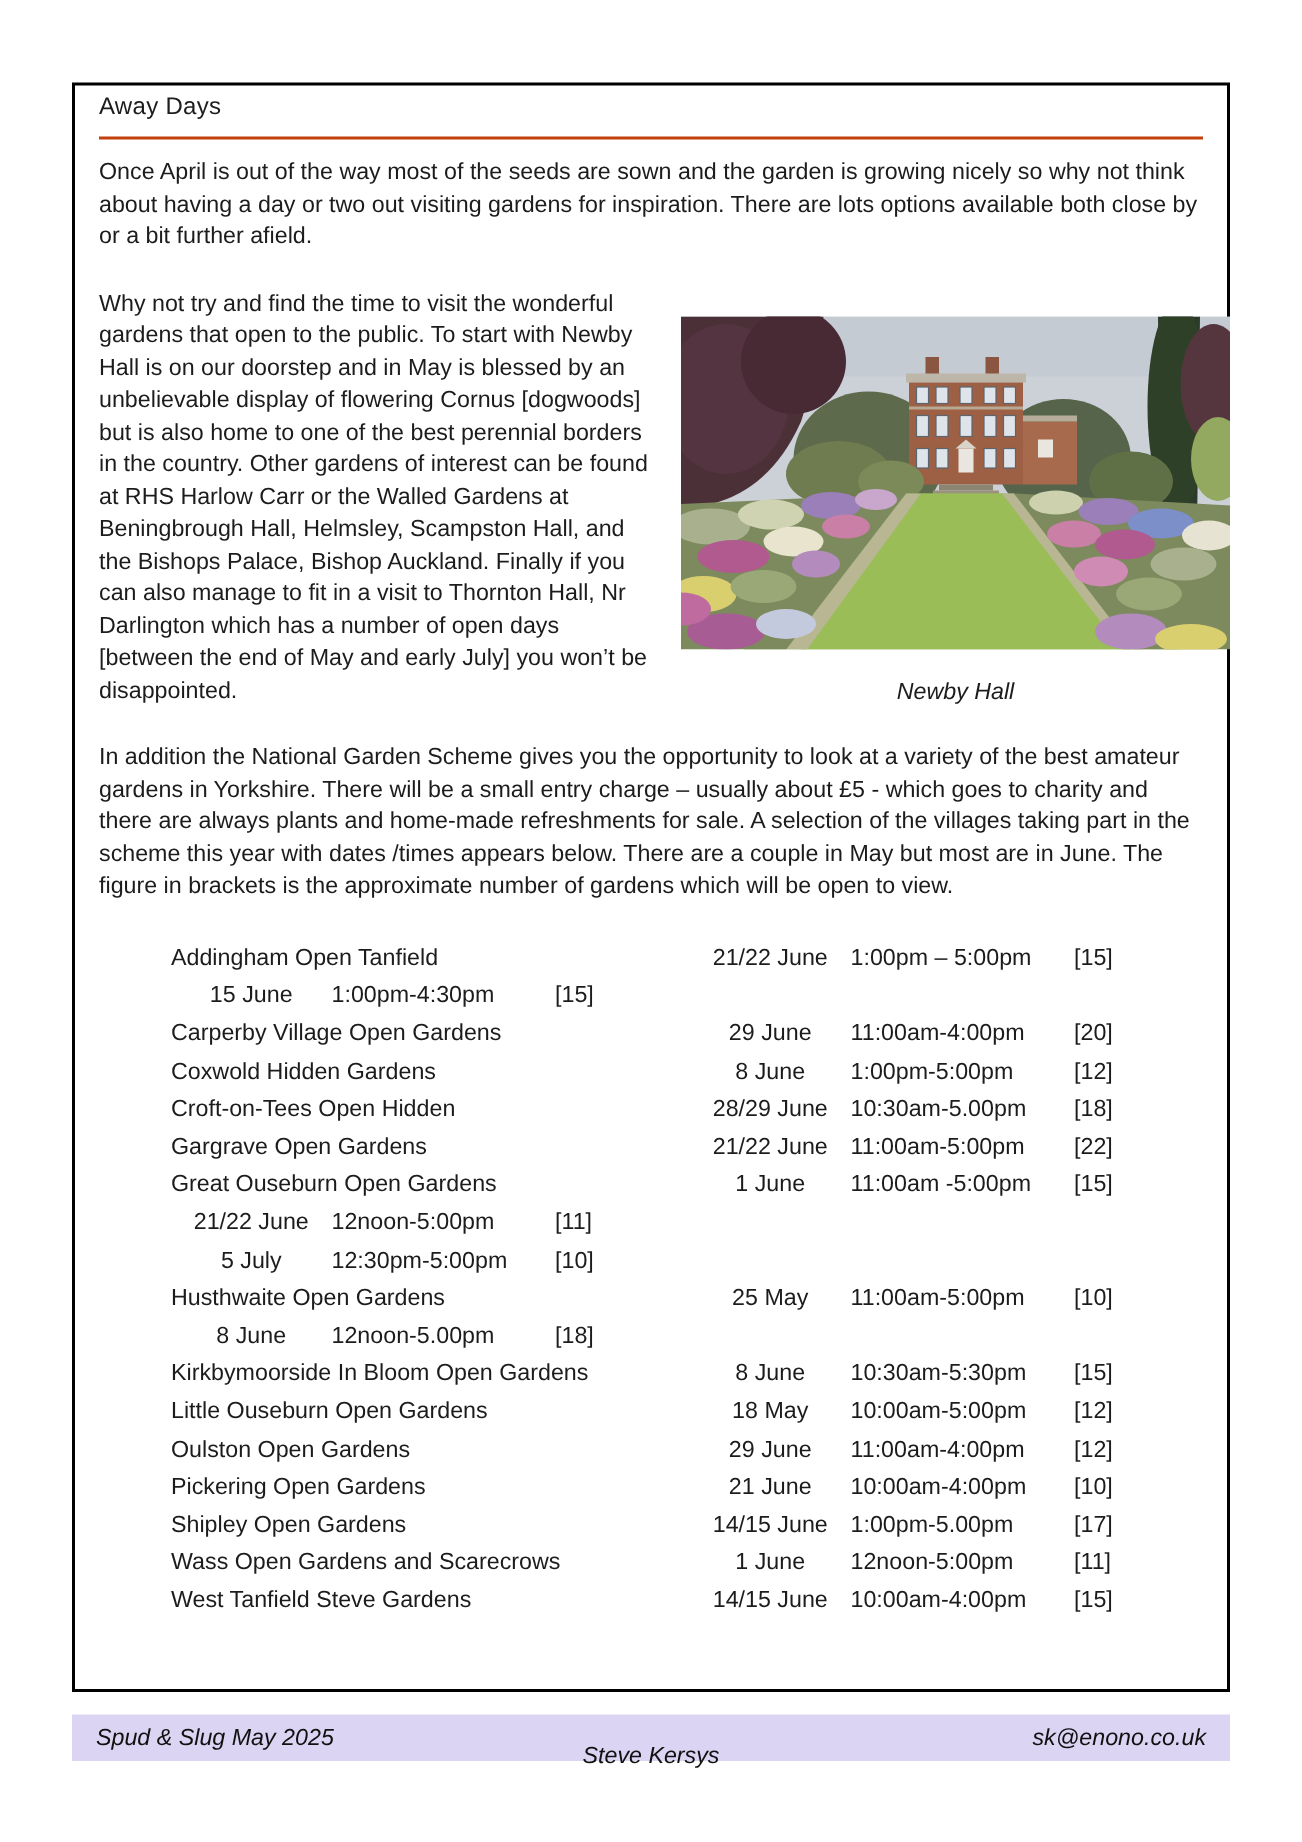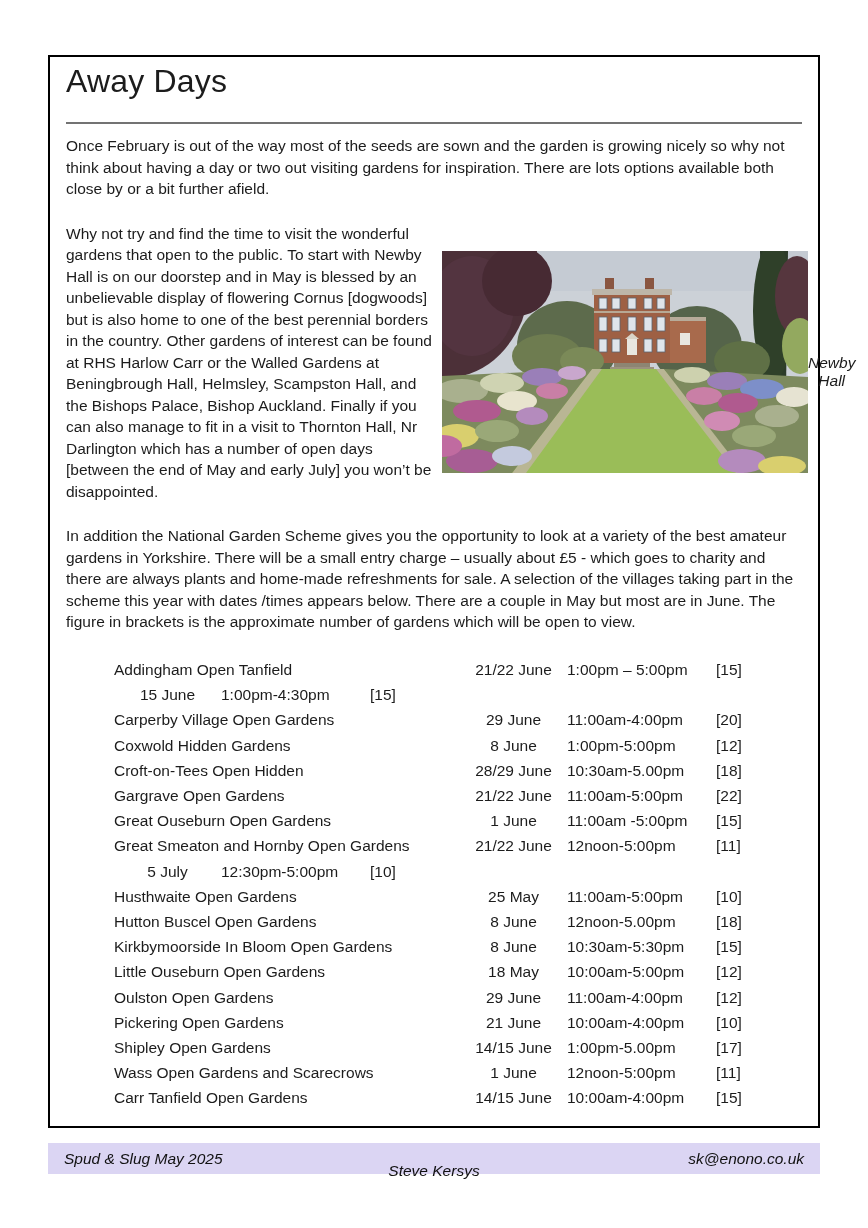--- a/index.html
+++ b/index.html
@@ -16,44 +16,44 @@
     position: absolute;
     left: 48px; top: 55px;
     width: 772px; height: 1073px;
     border: 2px solid #000;
     box-sizing: border-box;
     background: #fff;
     padding: 2px 16px 0 16px;
   }
 
   .page-title {
-    font-size: 32px;
+    font-size: 16px;
     font-weight: 400;
     letter-spacing: 0.2px;
     margin: 4px 0 0 0;
-    padding-bottom: 22px;
-    border-bottom: 2px solid #737373;
+    padding-bottom: 10px;
+    border-bottom: 2px solid #c2410c;
   }
 
   .para {
     font-size: 15.5px;
     line-height: 21.5px;
     margin: 0;
   }
   .para-intro { margin-top: 11px; }
   .para-ngs   { margin-top: 23px; }
 
   .two-col {
     display: flex;
-    gap: 4px;
+    gap: 16px;
     margin-top: 23px;
-    align-items: center;
+    align-items: flex-end;
   }
   .col-text { width: 372px; flex: 0 0 372px; }
-  .col-figure { flex: 1; display: flex; flex-direction: row; align-items: center; }
+  .col-figure { flex: 1; display: flex; flex-direction: column; align-items: center; }
   .photo-wrap { width: 366px; height: 222px; }
   .photo-wrap svg { display: block; }
   .figure-caption {
     font-style: italic;
     font-size: 15.5px;
     margin-top: 20px;
     text-align: center;
   }
 
   .gardens-table {
@@ -87,21 +87,21 @@
   .footer-bar .f-center { flex: 1; text-align: center; margin-top: 24px; }
   .footer-bar .f-right  { flex: 1; text-align: right; }
 </style>
 </head>
 <body>
 
 <div class="page-frame">
 
   <h1 class="page-title">Away Days</h1>
 
-  <p class="para para-intro">Once February is out of the way most of the seeds are sown and the garden is growing nicely so why not think about having a day or two out visiting gardens for inspiration. There are lots options available both close by or a bit further afield.</p>
+  <p class="para para-intro">Once April is out of the way most of the seeds are sown and the garden is growing nicely so why not think about having a day or two out visiting gardens for inspiration. There are lots options available both close by or a bit further afield.</p>
 
   <div class="two-col">
     <div class="col-text">
       <p class="para">Why not try and find the time to visit the wonderful gardens that open to the public. To start with Newby Hall is on our doorstep and in May is blessed by an unbelievable display of flowering Cornus [dogwoods] but is also home to one of the best perennial borders in the country. Other gardens of interest can be found at RHS Harlow Carr or the Walled Gardens at Beningbrough Hall, Helmsley, Scampston Hall, and the Bishops Palace, Bishop Auckland. Finally if you can also manage to fit in a visit to Thornton Hall, Nr Darlington which has a number of open days [between the end of May and early July] you won’t be disappointed.</p>
     </div>
     <div class="col-figure">
       <div class="photo-wrap">
 
         <svg width="366" height="222" viewBox="0 0 366 222" xmlns="http://www.w3.org/2000/svg">
 
@@ -241,38 +241,36 @@
         <div class="tcell tcell-time">11:00am-5:00pm</div>
         <div class="tcell tcell-count">[22]</div>
       </div>
       <div class="trow">
         <div class="tcell tcell-name">Great Ouseburn Open Gardens</div>
         <div class="tcell tcell-date">1 June</div>
         <div class="tcell tcell-time">11:00am -5:00pm</div>
         <div class="tcell tcell-count">[15]</div>
       </div>
       <div class="trow">
-        <div class="tcell tcell-name">Great Smeaton and Hornby Open Gardens</div>
         <div class="tcell tcell-date">21/22 June</div>
         <div class="tcell tcell-time">12noon-5:00pm</div>
         <div class="tcell tcell-count">[11]</div>
       </div>
       <div class="trow">
         <div class="tcell tcell-date">5 July</div>
         <div class="tcell tcell-time">12:30pm-5:00pm</div>
         <div class="tcell tcell-count">[10]</div>
       </div>
       <div class="trow">
         <div class="tcell tcell-name">Husthwaite Open Gardens</div>
         <div class="tcell tcell-date">25 May</div>
         <div class="tcell tcell-time">11:00am-5:00pm</div>
         <div class="tcell tcell-count">[10]</div>
       </div>
       <div class="trow">
-        <div class="tcell tcell-name">Hutton Buscel Open Gardens</div>
         <div class="tcell tcell-date">8 June</div>
         <div class="tcell tcell-time">12noon-5.00pm</div>
         <div class="tcell tcell-count">[18]</div>
       </div>
       <div class="trow">
         <div class="tcell tcell-name">Kirkbymoorside In Bloom Open Gardens</div>
         <div class="tcell tcell-date">8 June</div>
         <div class="tcell tcell-time">10:30am-5:30pm</div>
         <div class="tcell tcell-count">[15]</div>
       </div>
@@ -300,21 +298,21 @@
         <div class="tcell tcell-time">1:00pm-5.00pm</div>
         <div class="tcell tcell-count">[17]</div>
       </div>
       <div class="trow">
         <div class="tcell tcell-name">Wass Open Gardens and Scarecrows</div>
         <div class="tcell tcell-date">1 June</div>
         <div class="tcell tcell-time">12noon-5:00pm</div>
         <div class="tcell tcell-count">[11]</div>
       </div>
       <div class="trow">
-        <div class="tcell tcell-name">Carr Tanfield Open Gardens</div>
+        <div class="tcell tcell-name">West Tanfield Steve Gardens</div>
         <div class="tcell tcell-date">14/15 June</div>
         <div class="tcell tcell-time">10:00am-4:00pm</div>
         <div class="tcell tcell-count">[15]</div>
       </div>
     </div>
 
 </div>
 
 <div class="footer-bar" style="background: rgb(219, 213, 243);">
   <span class="f-left">Spud &amp; Slug May 2025</span>

